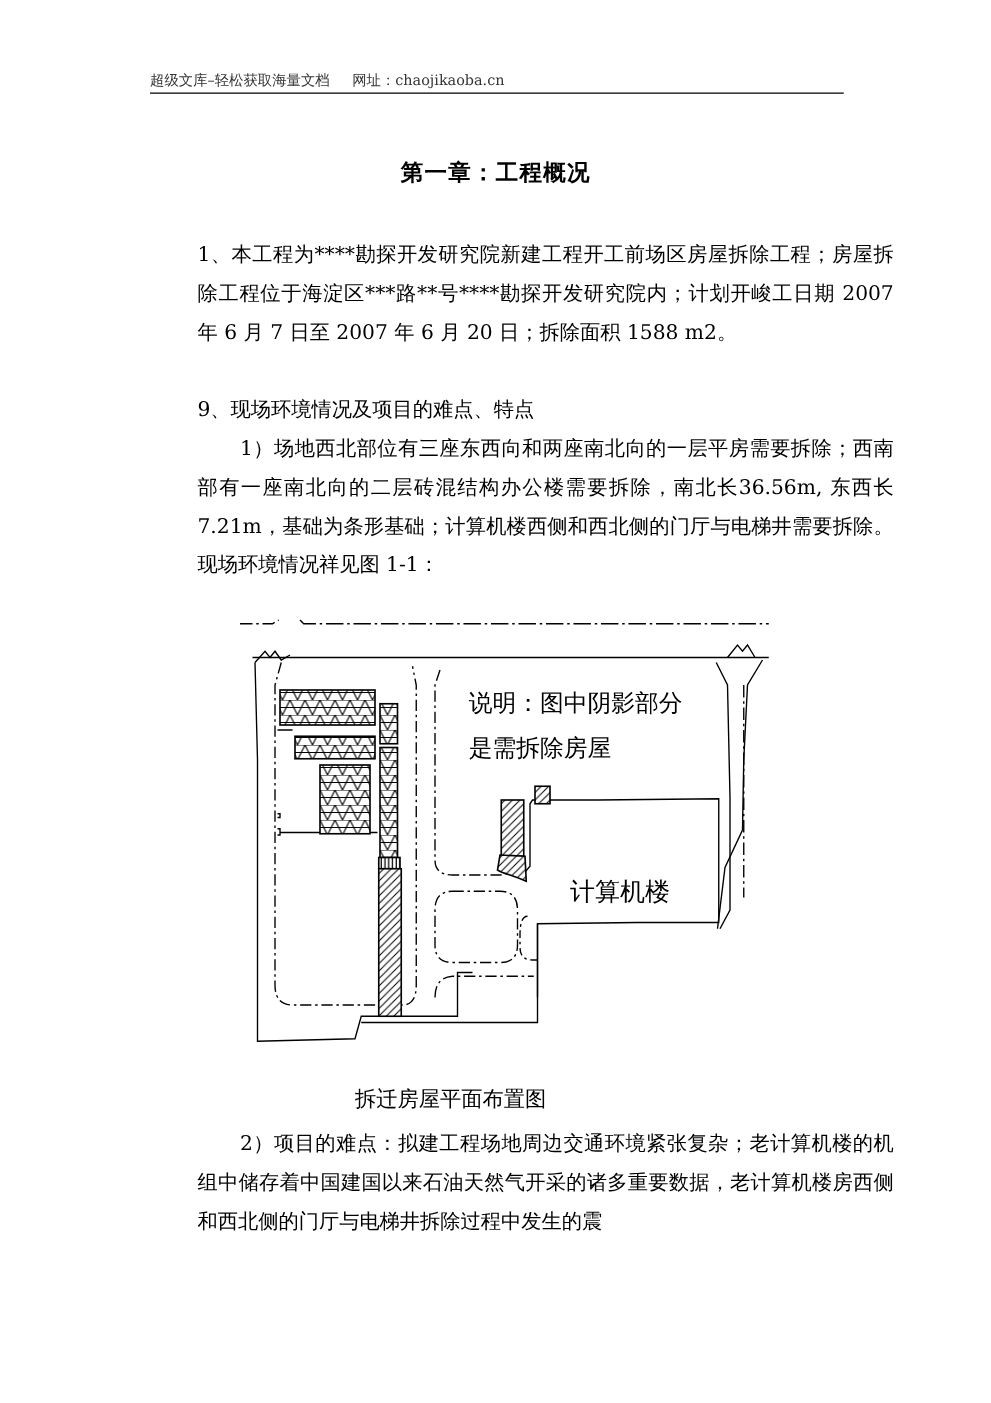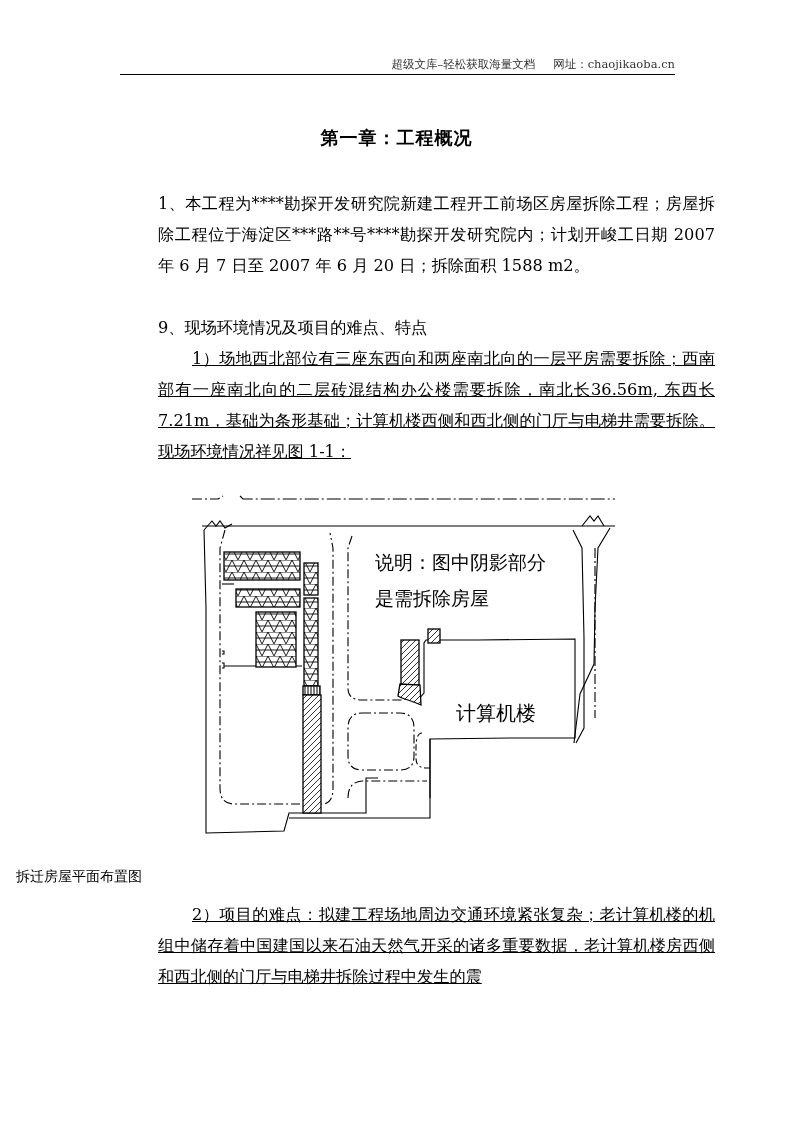--- a/index.html
+++ b/index.html
@@ -1,35 +1,35 @@
 <!DOCTYPE html>
 <html><head>
   <meta charset="utf-8">
   <style>
     html, body { margin: 0; padding: 0; background: #ffffff; }
     body { width: 793px; height: 1122px; position: relative; overflow: hidden;
            font-family: "DejaVu Serif", "Liberation Serif", serif; color: #000; }
     .header { position: absolute; left: 120px; top: 56px; width: 555px; height: 18px;
-              border-bottom: 1px solid #000; text-align: right; font-size: 11.5px;
+              border-bottom: 1px solid #000; font-size: 11.5px;
               color: #333; line-height: 16px; }
     .header .sep { display: inline-block; width: 18px; }
     .title { position: absolute; left: 0; width: 793px; top: 126px; text-align: center;
              font-size: 18px; font-weight: bold; letter-spacing: 1px;
              font-family: "DejaVu Sans", "Liberation Sans", sans-serif; }
     .body-text { position: absolute; left: 120px; width: 557px; font-size: 16.2px;
                  line-height: 31px; text-align: justify; text-align-last: left; margin-left: 38px; }
     .p { margin: 0; }
-    .indent2 { text-indent: 34px; text-decoration: underline; }
+    .indent2 { text-indent: 34px; }
     #para1 { top: 188px; }
     #para2 { top: 312px; }
     #para3 { top: 343px; }
     #para4 { top: 899px; }
     .figure { position: absolute; left: 190px; top: 488px; width: 430px; height: 350px; text-align: right; }
-    .caption { position: absolute; left: 0; width: 713px; top: 868px; text-align: left;
-               font-size: 14px; padding-left: 16px; }
+    .caption { position: absolute; left: 0; width: 713px; top: 868px; text-align: center;
+               font-size: 17px; padding-left: 4px; }
     .diagram-text { font-family: "DejaVu Sans", "Liberation Sans", sans-serif; }
   </style>
 </head>
 <body>
 
 <div class="header">
   <span>超级文库–轻松获取海量文档</span><span class="sep"></span><span>网址：</span><span>chaojikaoba.cn</span>
 </div>
 
 <div class="title">第一章：工程概况</div>

